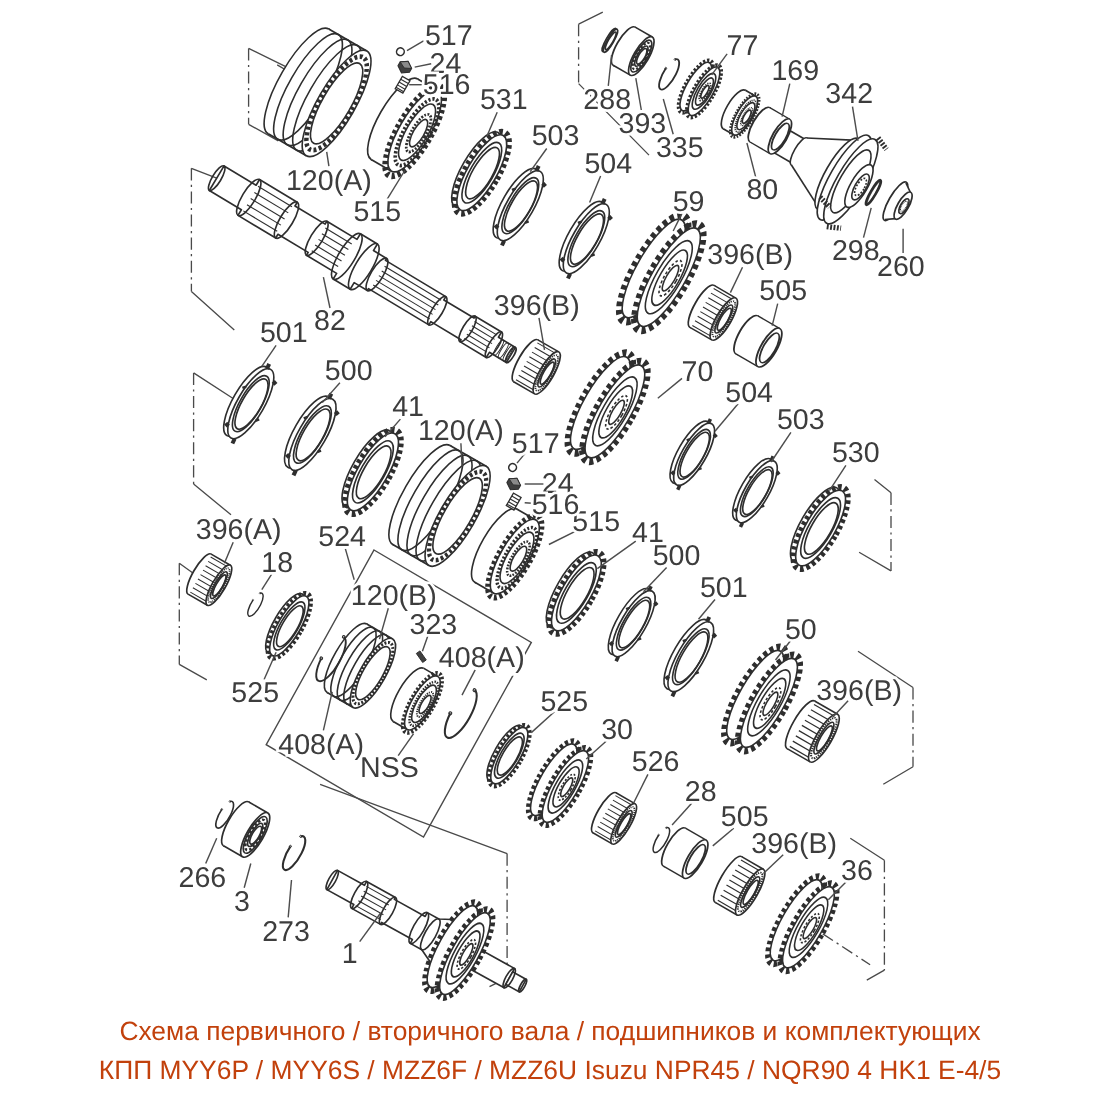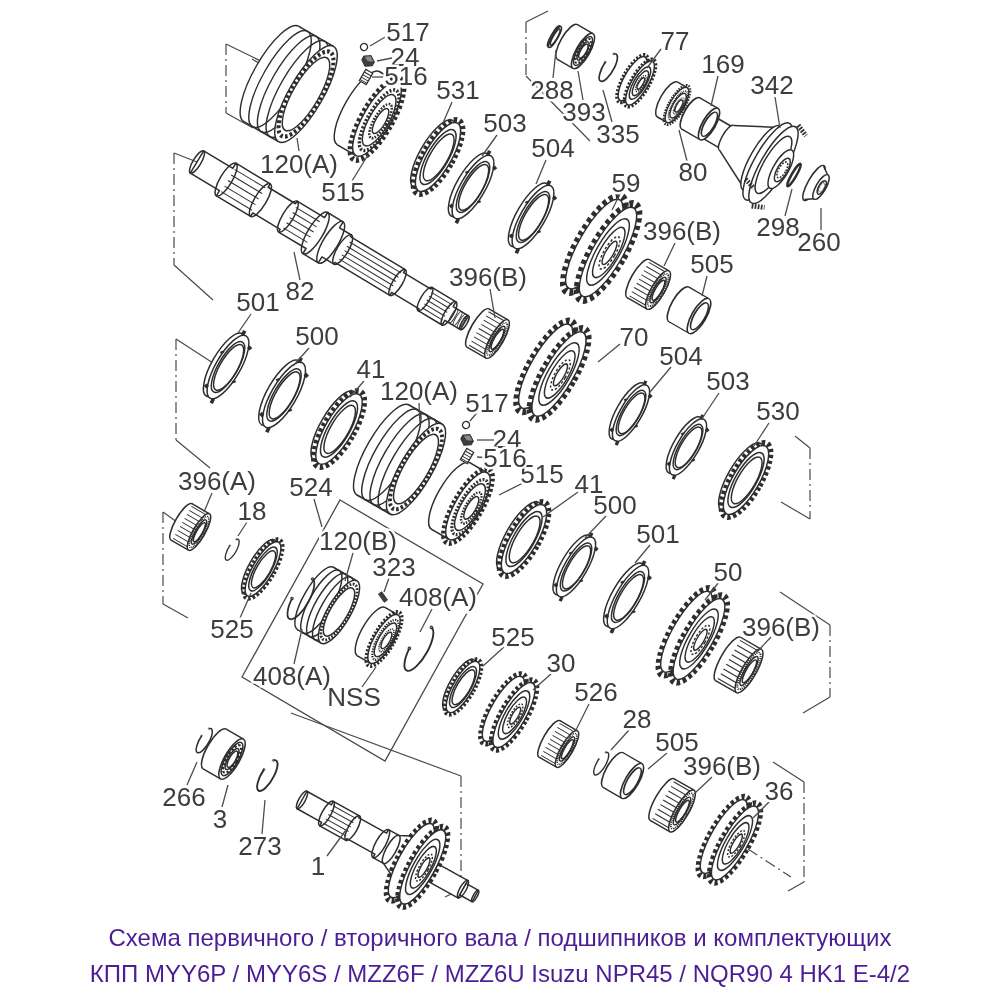--- a/index.html
+++ b/index.html
@@ -1,19 +1,19 @@
 <!DOCTYPE html>
 <html><head>
 <meta charset="utf-8">
 <style>
   html,body{margin:0;padding:0;background:#fff;}
   .stage{position:relative;width:1000px;height:1000px;background:#fff;overflow:hidden;
          font-family:"Liberation Sans",sans-serif;}
   .stage svg{position:absolute;left:0;top:0;}
-  .caption{position:absolute;left:0;width:1000px;text-align:center;color:#4c1d95;
+  .caption{position:absolute;left:0;width:1000px;text-align:center;color:#c2410c;
            font-family:"Liberation Sans",sans-serif;font-weight:400;}
   #cap1{top:924px;font-size:24px;}
   #cap2{top:960px;font-size:24px;}
   text.part-label{font-family:"Liberation Sans",sans-serif;font-size:26px;fill:#3d3d3d;
                   paint-order:stroke;stroke:#ffffff;stroke-width:5px;}
 </style>
 </head>
 <body>
 
 <div class="stage">
@@ -461,14 +461,14 @@
         <line x1="222" y1="807" x2="228" y2="785" stroke="#4d4d4d" stroke-width="1.3"></line>
         <text x="220" y="828" text-anchor="middle" class="part-label" font-size="26">3</text>
         <line x1="187" y1="785" x2="197" y2="762" stroke="#4d4d4d" stroke-width="1.3"></line>
         <text x="184" y="806" text-anchor="middle" class="part-label" font-size="26">266</text>
         <line x1="327" y1="856" x2="346" y2="830" stroke="#4d4d4d" stroke-width="1.3"></line>
         <text x="318" y="875" text-anchor="middle" class="part-label" font-size="26">1</text>
       </g>
 </svg>
 
 <div class="caption" id="cap1">Схема первичного / вторичного вала / подшипников и комплектующих</div>
-<div class="caption" id="cap2">КПП MYY6P / MYY6S / MZZ6F / MZZ6U Isuzu NPR45 / NQR90 4 HK1 E-4/2</div>
+<div class="caption" id="cap2">КПП MYY6P / MYY6S / MZZ6F / MZZ6U Isuzu NPR45 / NQR90 4 HK1 E-4/5</div>
 </div>
 
 </body></html>

